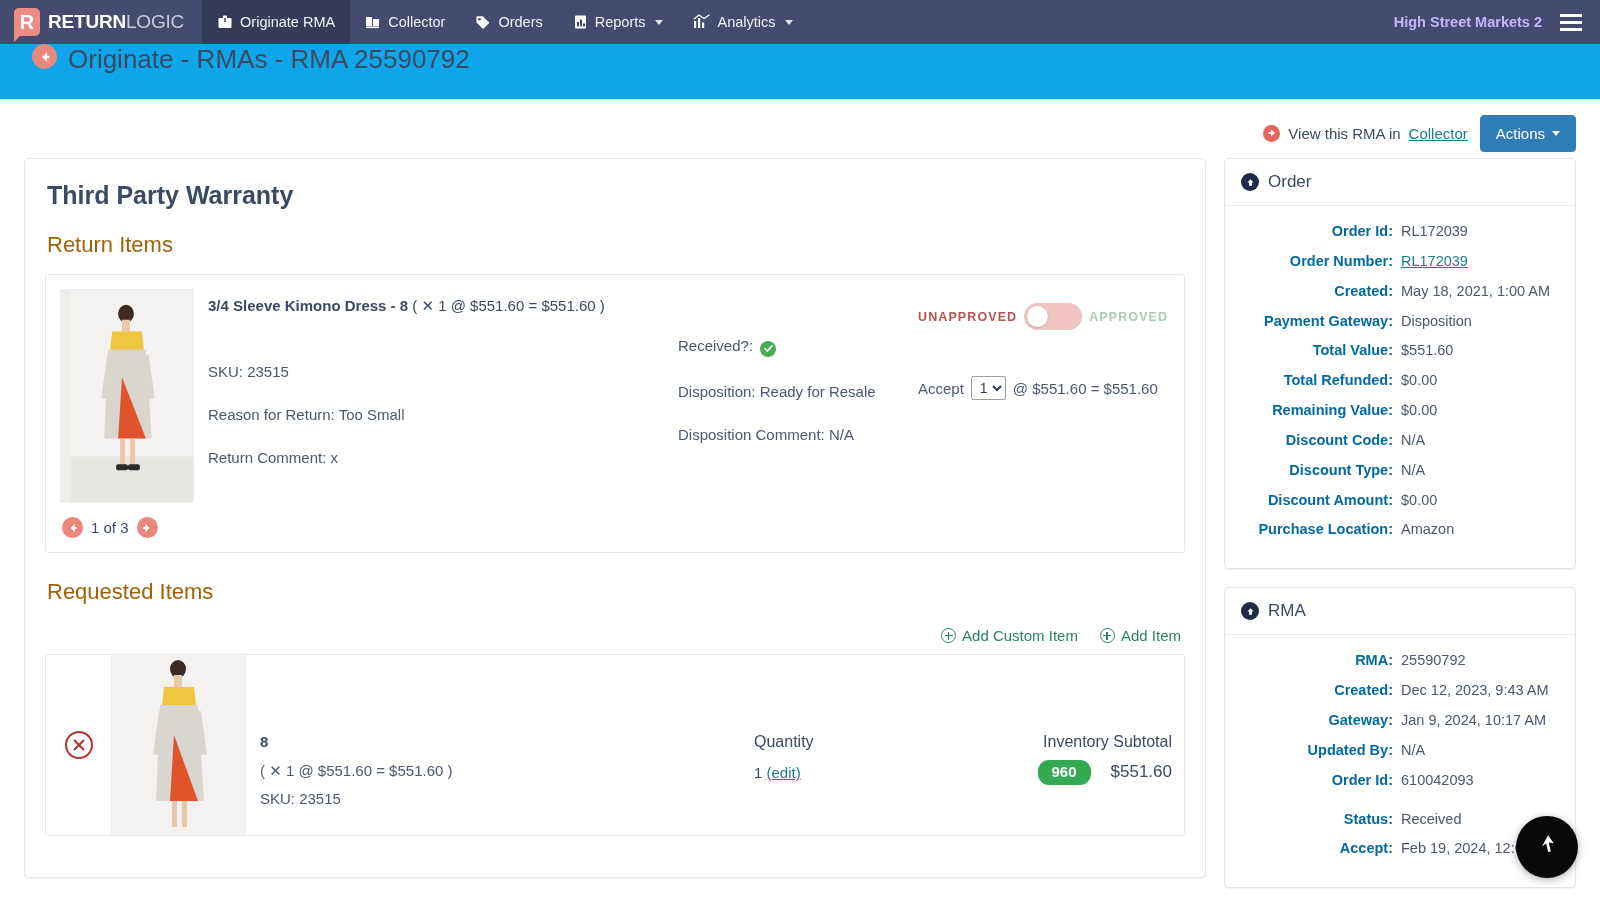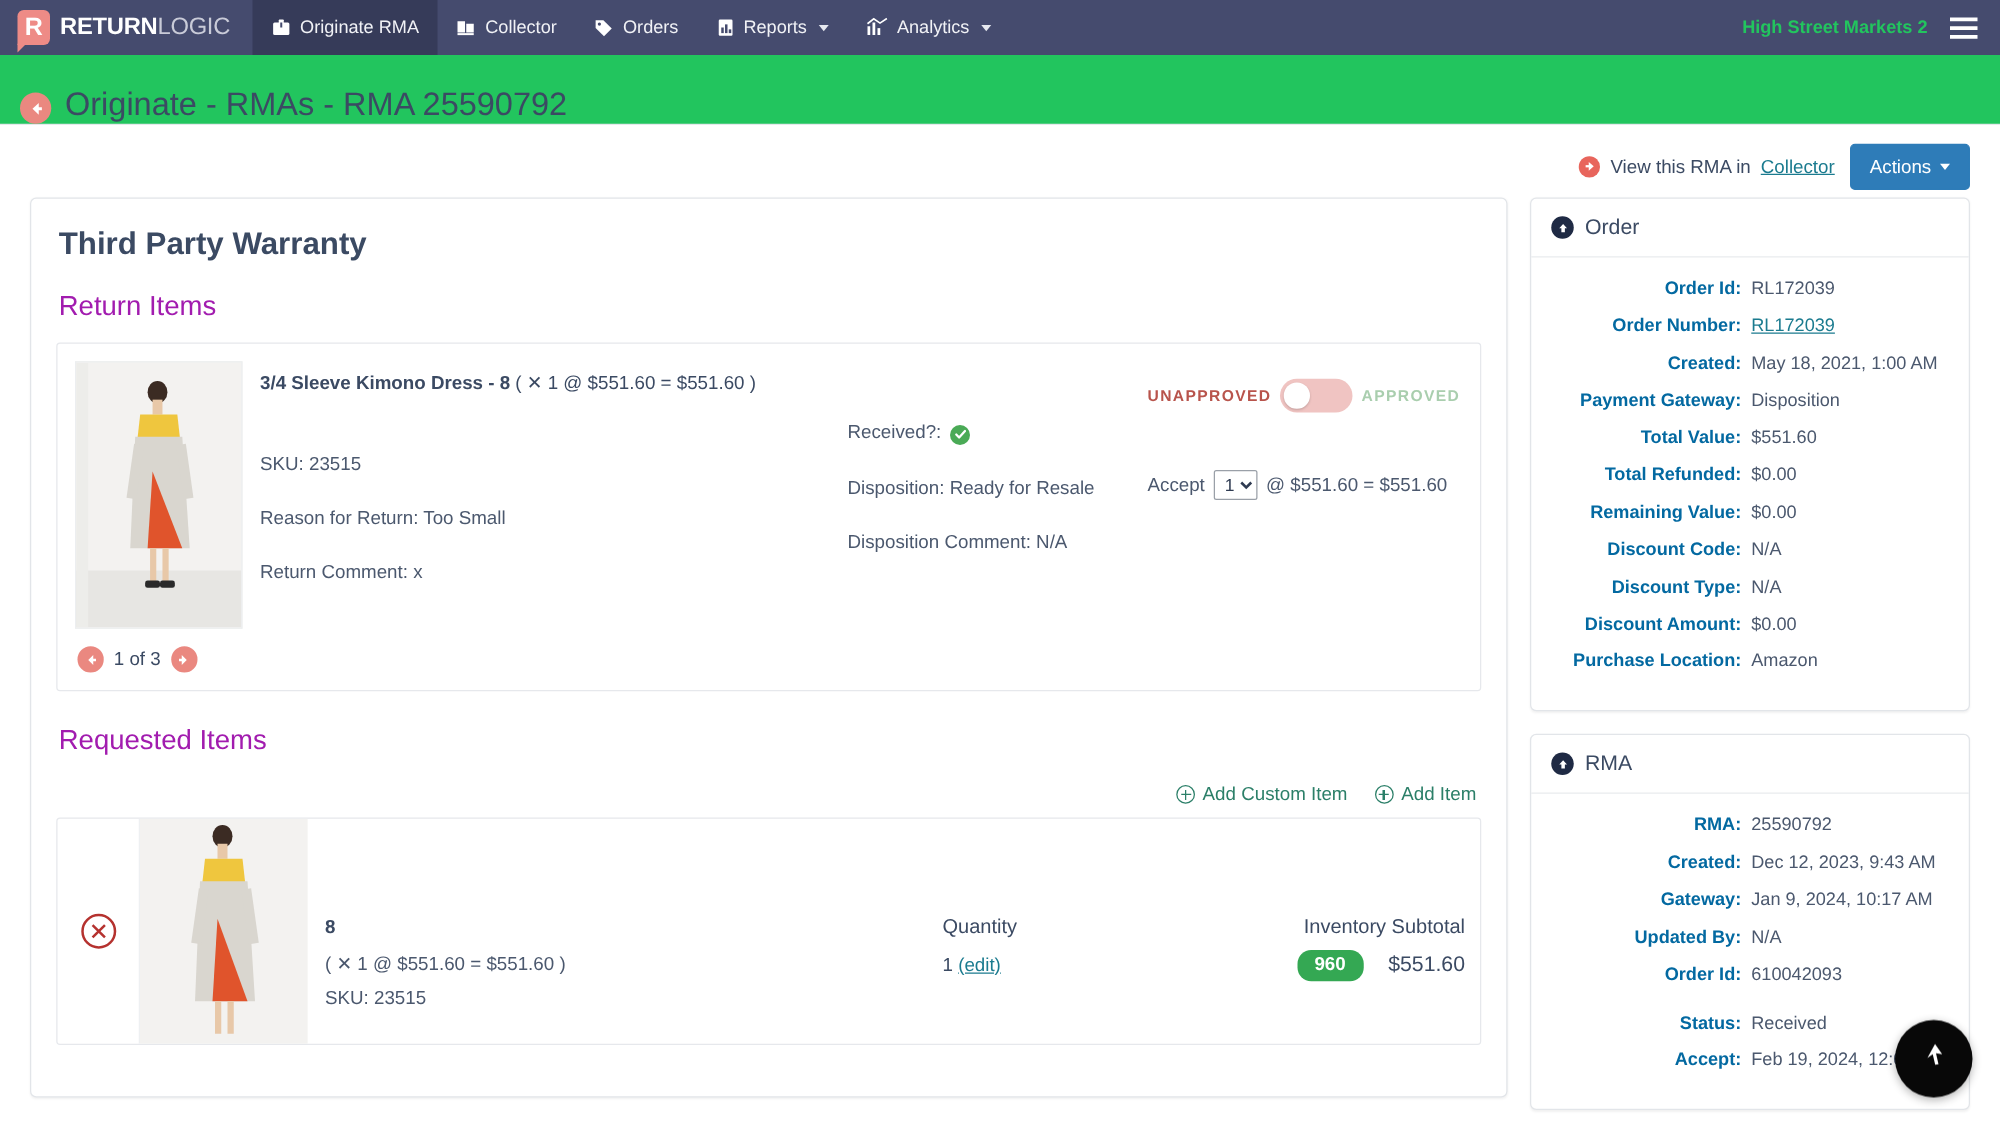--- a/index.html
+++ b/index.html
@@ -68,38 +68,38 @@
   .navlink .caret {
     border-left: 4px solid transparent;
     border-right: 4px solid transparent;
     border-top: 5px solid #e6e8ef;
     margin-left: 2px;
   }
   .navicon { display: flex; align-items: center; }
   .spacer { flex: 1; }
   .org-name {
     display: flex; align-items: center;
-    color: #22c55e; font-weight: bold; font-size: 14.5px;
+    color: #c4b5fd; font-weight: bold; font-size: 14.5px;
     padding: 0 14px;
     white-space: nowrap;
   }
   .burger {
     display: flex; flex-direction: column; justify-content: center;
     gap: 4px; padding: 0 18px 0 4px; cursor: pointer;
   }
   .burger i { display: block; width: 22px; height: 3px; background: #ffffff; }
 
   
   .titlebar {
     height: 56px;
-    background: #22c55e;
+    background: #0ea5e9;
     border-bottom: 1px solid #e6e8ec;
     display: flex;
-    align-items: flex-end;
-    padding-left: 16px;
+    align-items: flex-start;
+    padding-left: 32px;
     gap: 11px;
   }
   .circ {
     width: 25px; height: 25px; border-radius: 50%;
     background: #ea8880;
     display: flex; align-items: center; justify-content: center;
     flex: none;
   }
   .circ svg { display: block; }
   .page-title { font-size: 26px; color: #3b4a63; font-weight: normal; }
@@ -153,21 +153,21 @@
 
   .card {
     background: #ffffff;
     border: 1px solid #e2e5e9;
     border-radius: 5px;
     box-shadow: 0 1px 2px rgba(0,0,0,0.06);
   }
 
   .main-card { padding: 22px 20px 0 20px; min-height: 720px; }
   .h-big { font-size: 25px; font-weight: bold; color: #3b4a63; margin: 0 0 22px 2px; }
-  .h-sec { font-size: 22px; font-weight: normal; color: #a21caf; margin: 0 0 16px 2px; }
+  .h-sec { font-size: 22px; font-weight: normal; color: #a16207; margin: 0 0 16px 2px; }
 
   
   .item-card {
     border: 1px solid #e6e8ec;
     border-radius: 3px;
     background: #ffffff;
     padding: 0;
     margin-bottom: 26px;
   }
   .item-row { display: flex; padding: 14px 14px 0 14px; }

